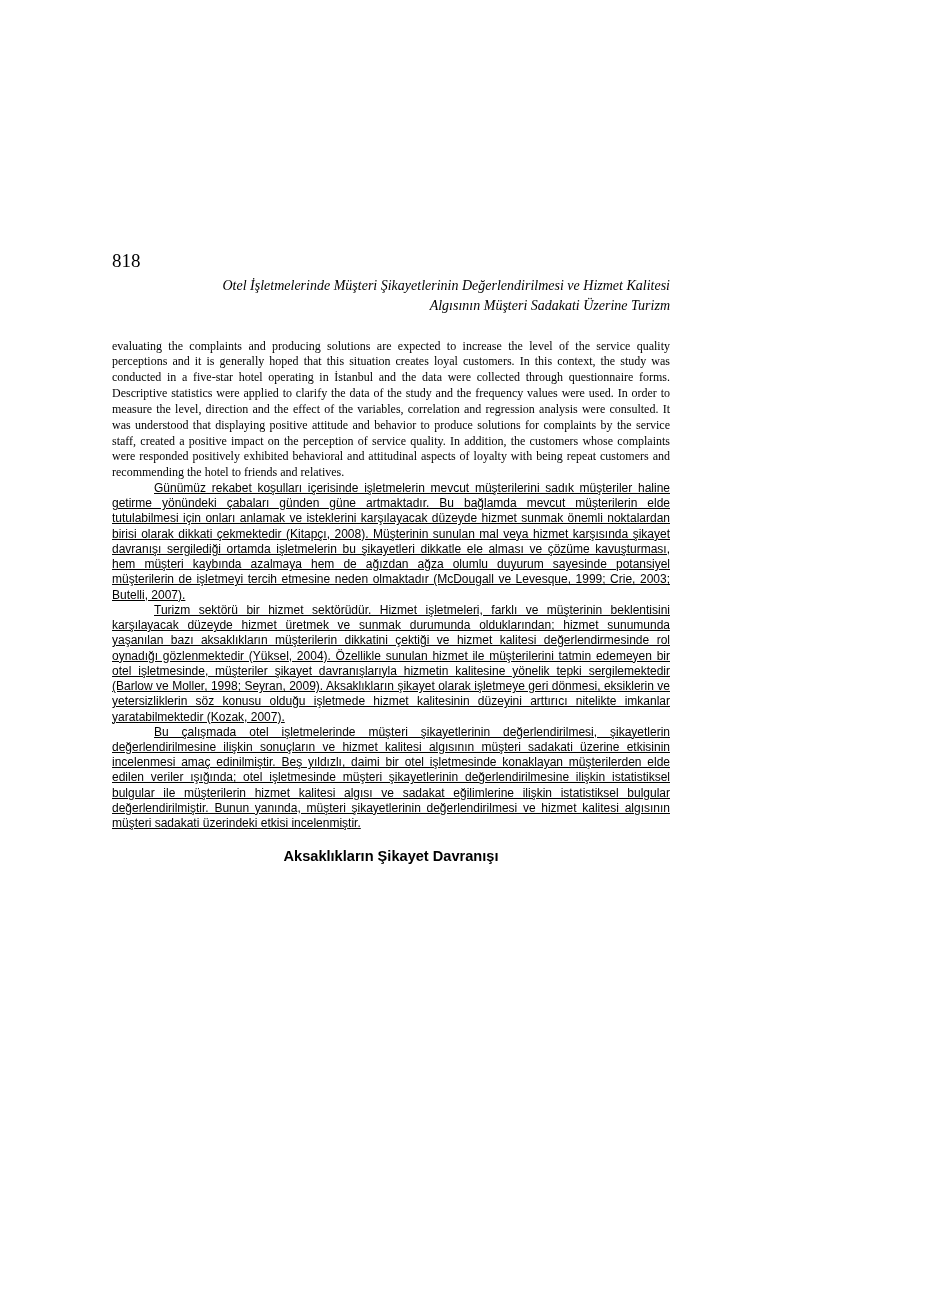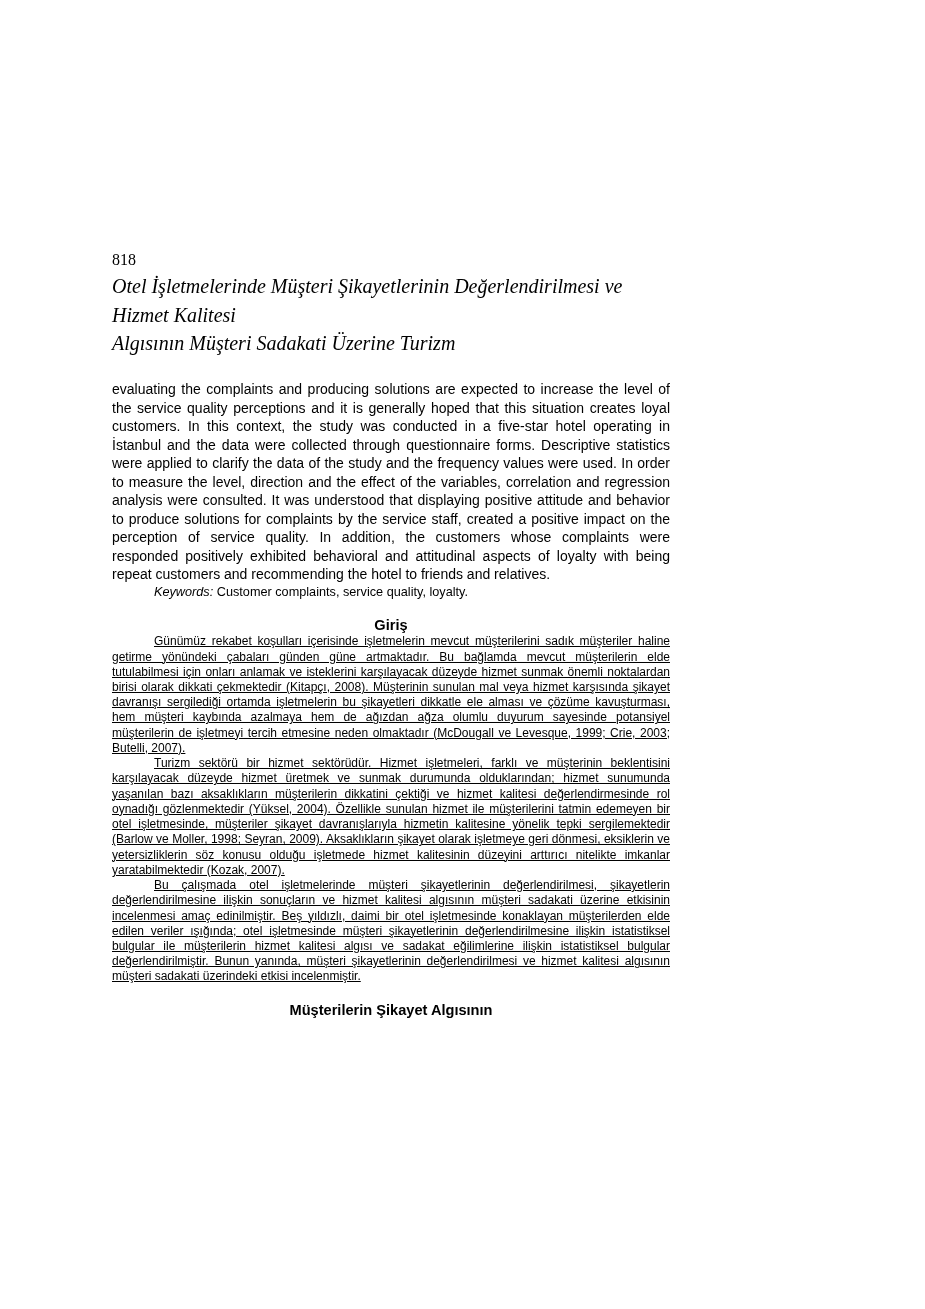--- a/index.html
+++ b/index.html
@@ -13,35 +13,35 @@
     color: #000000;
   }
   .content {
     position: absolute;
     left: 112px;
     top: 250px;
     width: 558px;
   }
   .page-number {
     font-family: "Liberation Serif", serif;
-    font-size: 16px;
+    font-size: 19px;
     line-height: 1.2;
     margin-bottom: 3px;
   }
   .running-title {
     font-family: "Liberation Serif", serif;
     font-style: italic;
-    font-size: 20px;
+    font-size: 14px;
     line-height: 1.42;
-    text-align: left;
+    text-align: right;
     margin-bottom: 23px;
   }
   .abstract-par {
-    font-family: Liberation Sans, sans-serif;
-    font-size: 14px;
+    font-family: Liberation Serif, serif;
+    font-size: 12px;
     line-height: 1.32;
     text-align: justify;
   }
   .keywords-line {
     font-family: "Liberation Sans", sans-serif;
     font-size: 12.7px;
     line-height: 1.32;
     text-indent: 42px;
     text-align: left;
   }
@@ -71,29 +71,25 @@
 
     <div class="page-number">818</div>
 
     <div class="running-title">
       <div>Otel İşletmelerinde Müşteri Şikayetlerinin Değerlendirilmesi ve Hizmet Kalitesi</div>
       <div>Algısının Müşteri Sadakati Üzerine Turizm</div>
     </div>
 
     <div class="abstract-par">evaluating the complaints and producing solutions are expected to increase the level of the service quality perceptions and it is generally hoped that this situation creates loyal customers. In this context, the study was conducted in a five-star hotel operating in İstanbul and the data were collected through questionnaire forms. Descriptive statistics were applied to clarify the data of the study and the frequency values were used. In order to measure the level, direction and the effect of the variables, correlation and regression analysis were consulted. It was understood that displaying positive attitude and behavior to produce solutions for complaints by the service staff, created a positive impact on the perception of service quality. In addition, the customers whose complaints were responded positively exhibited behavioral and attitudinal aspects of loyalty with being repeat customers and recommending the hotel to friends and relatives.</div>
 
-    <div class="keywords-line">
-      <span class="keywords-label">Keywords:</span><span> Customer complaints, service quality, loyalty.</span>
-    </div>
 
-    <div class="section-heading">Giriş</div>
 
     <div class="body-par">Günümüz rekabet koşulları içerisinde işletmelerin mevcut müşterilerini sadık müşteriler haline getirme yönündeki çabaları günden güne artmaktadır. Bu bağlamda mevcut müşterilerin elde tutulabilmesi için onları anlamak ve isteklerini karşılayacak düzeyde hizmet sunmak önemli noktalardan birisi olarak dikkati çekmektedir (Kitapçı, 2008). Müşterinin sunulan mal veya hizmet karşısında şikayet davranışı sergilediği ortamda işletmelerin bu şikayetleri dikkatle ele alması ve çözüme kavuşturması, hem müşteri kaybında azalmaya hem de ağızdan ağza olumlu duyurum sayesinde potansiyel müşterilerin de işletmeyi tercih etmesine neden olmaktadır (McDougall ve Levesque, 1999; Crie, 2003; Butelli, 2007).</div>
 
     <div class="body-par">Turizm sektörü bir hizmet sektörüdür. Hizmet işletmeleri, farklı ve müşterinin beklentisini karşılayacak düzeyde hizmet üretmek ve sunmak durumunda olduklarından; hizmet sunumunda yaşanılan bazı aksaklıkların müşterilerin dikkatini çektiği ve hizmet kalitesi değerlendirmesinde rol oynadığı gözlenmektedir (Yüksel, 2004). Özellikle sunulan hizmet ile müşterilerini tatmin edemeyen bir otel işletmesinde, müşteriler şikayet davranışlarıyla hizmetin kalitesine yönelik tepki sergilemektedir (Barlow ve Moller, 1998; Seyran, 2009). Aksaklıkların şikayet olarak işletmeye geri dönmesi, eksiklerin ve yetersizliklerin söz konusu olduğu işletmede hizmet kalitesinin düzeyini arttırıcı nitelikte imkanlar yaratabilmektedir (Kozak, 2007).</div>
 
     <div class="body-par">Bu çalışmada otel işletmelerinde müşteri şikayetlerinin değerlendirilmesi, şikayetlerin değerlendirilmesine ilişkin sonuçların ve hizmet kalitesi algısının müşteri sadakati üzerine etkisinin incelenmesi amaç edinilmiştir. Beş yıldızlı, daimi bir otel işletmesinde konaklayan müşterilerden elde edilen veriler ışığında; otel işletmesinde müşteri şikayetlerinin değerlendirilmesine ilişkin istatistiksel bulgular ile müşterilerin hizmet kalitesi algısı ve sadakat eğilimlerine ilişkin istatistiksel bulgular değerlendirilmiştir. Bunun yanında, müşteri şikayetlerinin değerlendirilmesi ve hizmet kalitesi algısının müşteri sadakati üzerindeki etkisi incelenmiştir.</div>
 
-    <div class="section-heading">Müşterilerin Şikayet Algısının</div>
+    <div class="section-heading">Aksaklıkların Şikayet Davranışı</div>
 
 
   </div>
 </div>
 
 </body></html>

